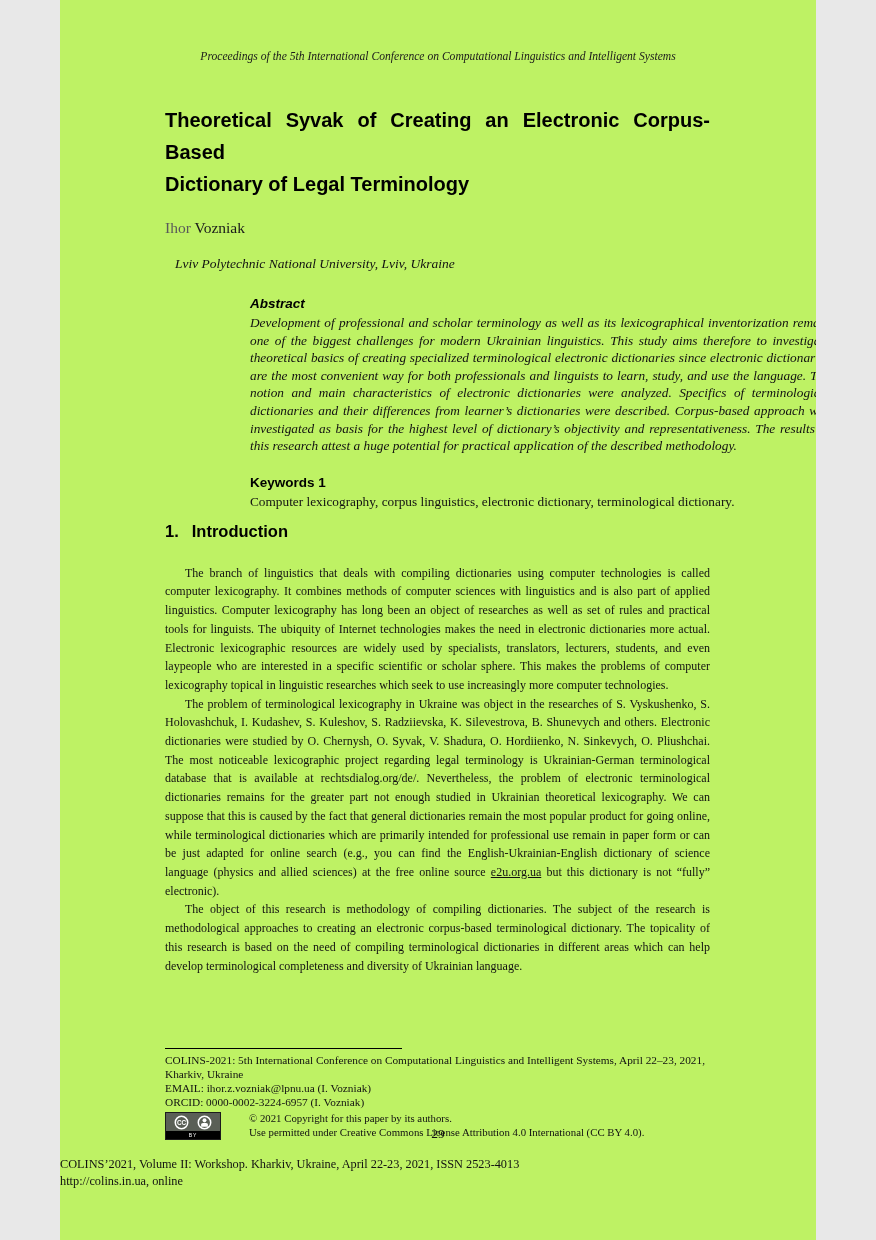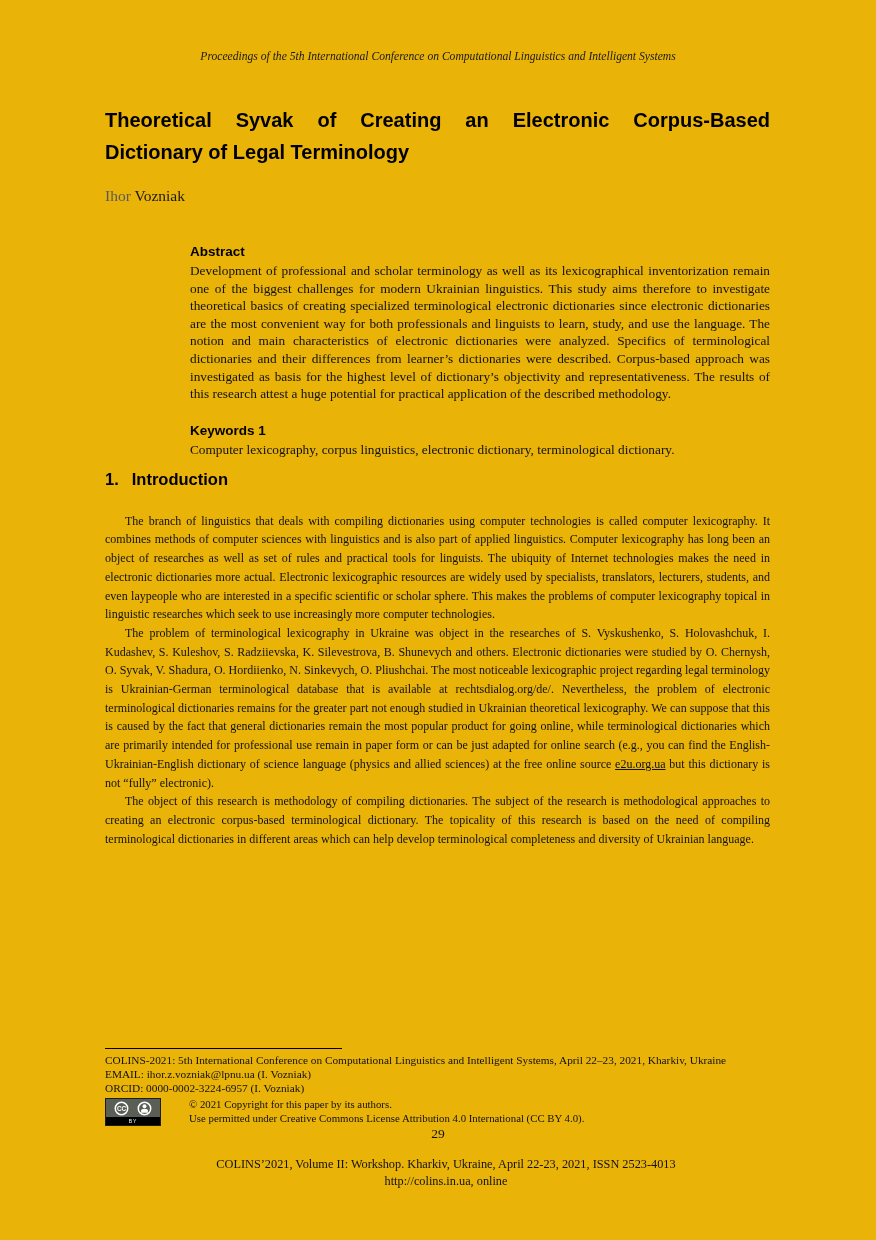--- a/index.html
+++ b/index.html
@@ -1,21 +1,21 @@
 <!DOCTYPE html>
 <html><head>
 <meta charset="utf-8">
 <style>
   html, body { margin: 0; padding: 0; background: #e8e8e8; }
   .page {
     position: relative;
-    width: 876px;
+    width: 756px;
     height: 1240px;
     margin: 0 auto;
-    background: #eab308;
+    background: #bef264;
     font-family: "Liberation Serif", serif;
     color: #111111;
     overflow: hidden;
   }
   .running-head {
     position: absolute;
     top: 50px; left: 0; right: 0;
     text-align: center;
     font-style: italic;
     font-size: 11.6px;
@@ -42,21 +42,21 @@
   }
   .author-given { color: #5a5a5a; }
   .author-family { color: #1a1a1a; }
   .affiliation {
     margin-top: 17px;
     margin-left: 10px;
     font-style: italic;
     font-size: 13.5px;
     line-height: 17px;
   }
-  .abstract-block { margin-top: 37px; margin-left: 85px; width: 580px; }
+  .abstract-block { margin-top: 23px; margin-left: 85px; width: 580px; font-style: italic; }
   .block-heading {
     font-family: "Liberation Sans", sans-serif;
     font-weight: bold;
     font-size: 13.5px;
     line-height: 17px;
     color: #000;
   }
   .abstract-text {
     margin-top: 2px;
     font-size: 13.3px;
@@ -135,22 +135,21 @@
     color: #111;
   }
   .page-number {
     position: absolute;
     top: 1126px; left: 0; right: 0;
     text-align: center;
     font-size: 13.5px;
   }
   .footer-block {
     position: absolute;
-    top: 1156px; left: 16px; right: 0;
-    text-align: center;
+    top: 1156px; left: 0; right: 0;
     font-size: 12.3px;
     line-height: 17px;
   }
 </style>
 </head>
 <body>
 
 <div class="page">
 
   <div class="running-head">Proceedings of the 5th International Conference on Computational Linguistics and Intelligent Systems</div>
@@ -160,20 +159,21 @@
     <div class="title">
       <div class="title-line1">Theoretical Syvak of Creating an Electronic Corpus-Based</div>
       <div class="title-line2">Dictionary of Legal Terminology</div>
     </div>
 
     <div class="author">
       <span class="author-given">Ihor</span>
       <span class="author-family">Vozniak</span>
     </div>
 
+    <div class="affiliation">Lviv Polytechnic National University, Lviv, Ukraine</div>
 
     <div class="abstract-block">
       <div class="block-heading">Abstract</div>
       <div class="abstract-text">Development of professional and scholar terminology as well as its lexicographical inventorization remain one of the biggest challenges for modern Ukrainian linguistics. This study aims therefore to investigate theoretical basics of creating specialized terminological electronic dictionaries since electronic dictionaries are the most convenient way for both professionals and linguists to learn, study, and use the language. The notion and main characteristics of electronic dictionaries were analyzed. Specifics of terminological dictionaries and their differences from learner’s dictionaries were described. Corpus-based approach was investigated as basis for the highest level of dictionary’s objectivity and representativeness. The results of this research attest a huge potential for practical application of the described methodology.</div>
     </div>
 
     <div class="keywords-block">
       <div class="block-heading">Keywords 1</div>
       <div class="keywords-text">Computer lexicography, corpus linguistics, electronic dictionary, terminological dictionary.</div>
     </div>

